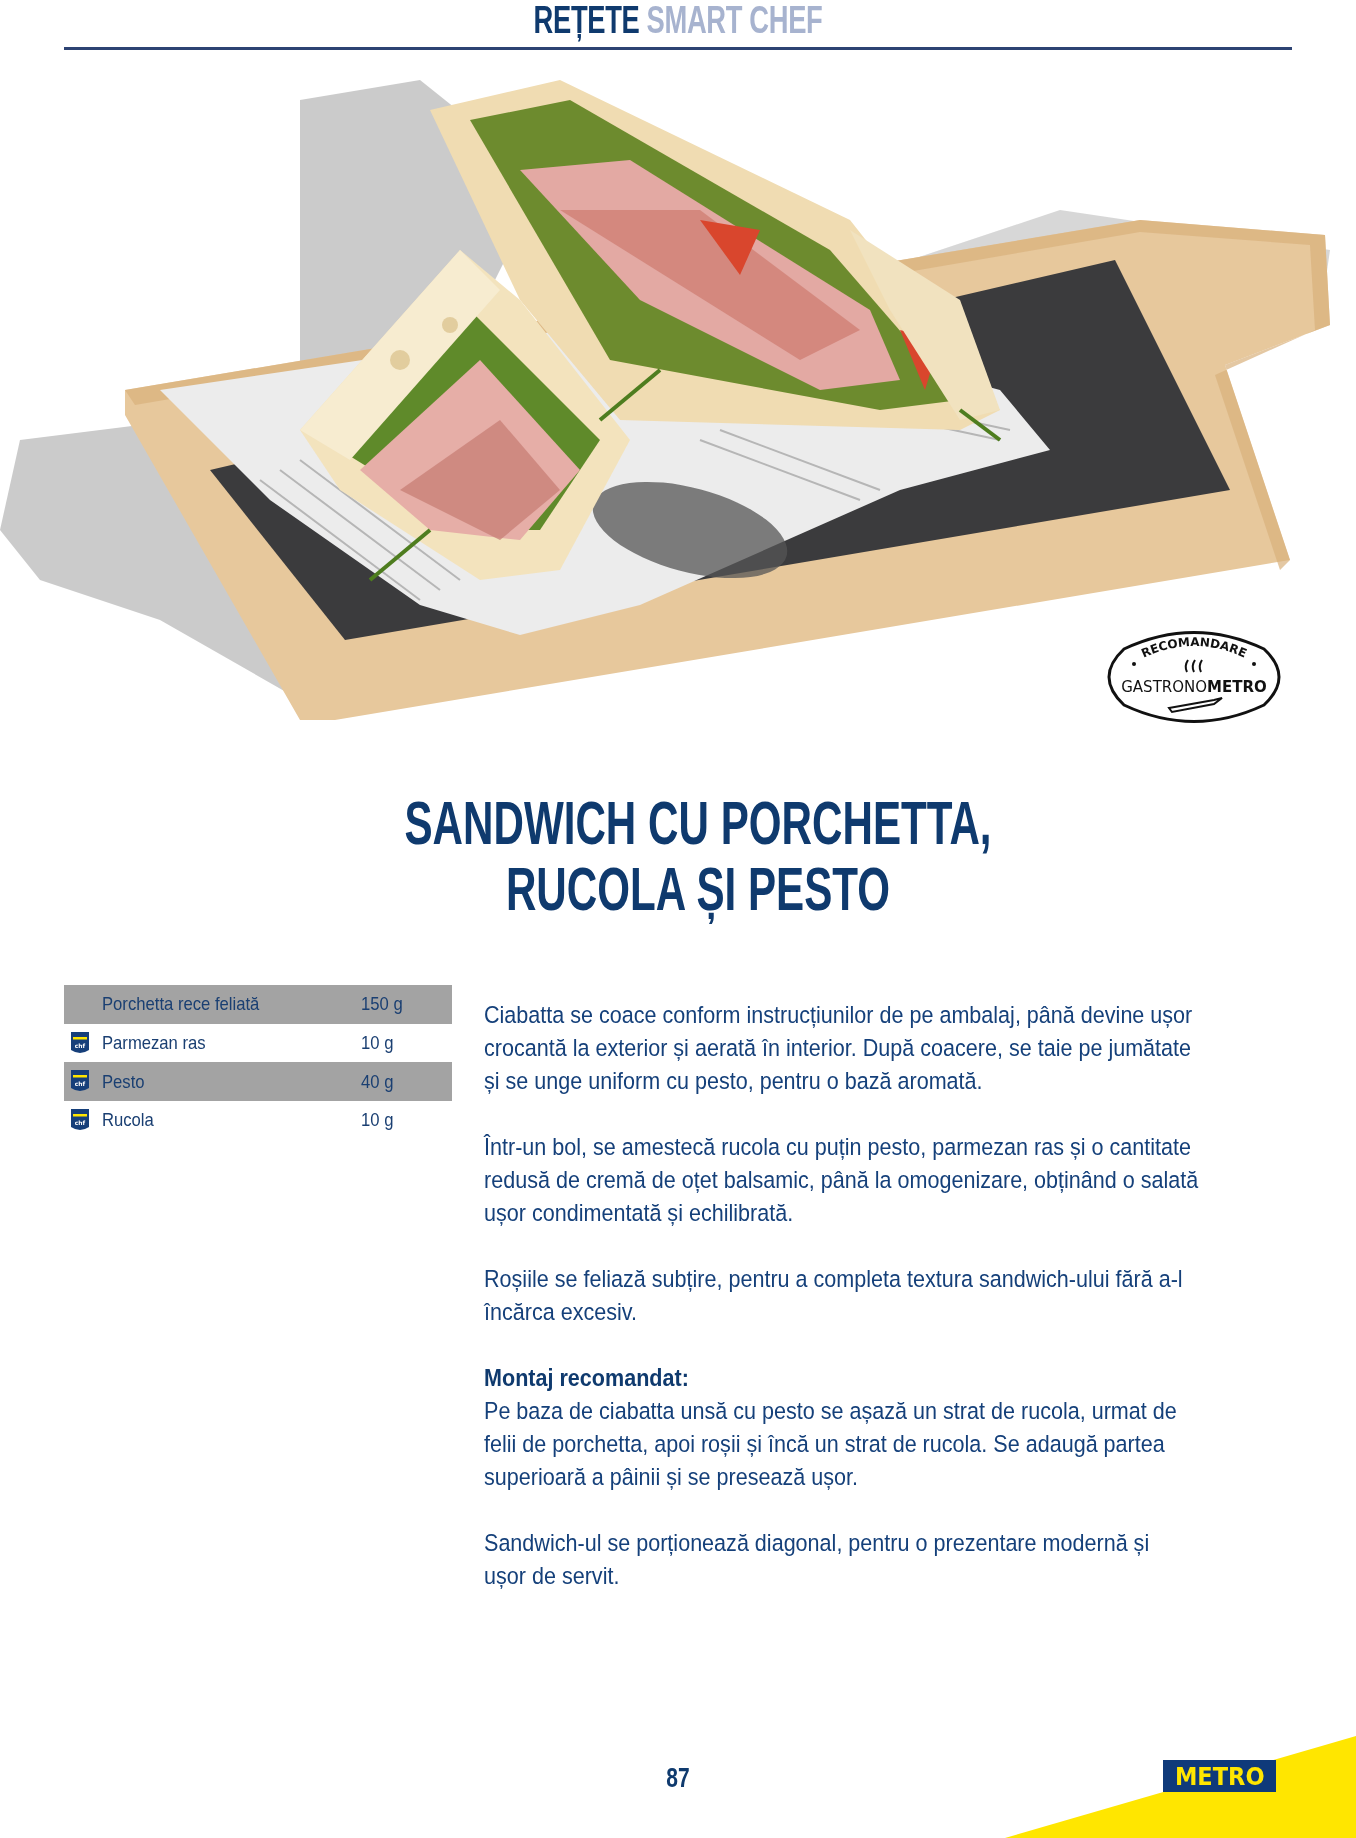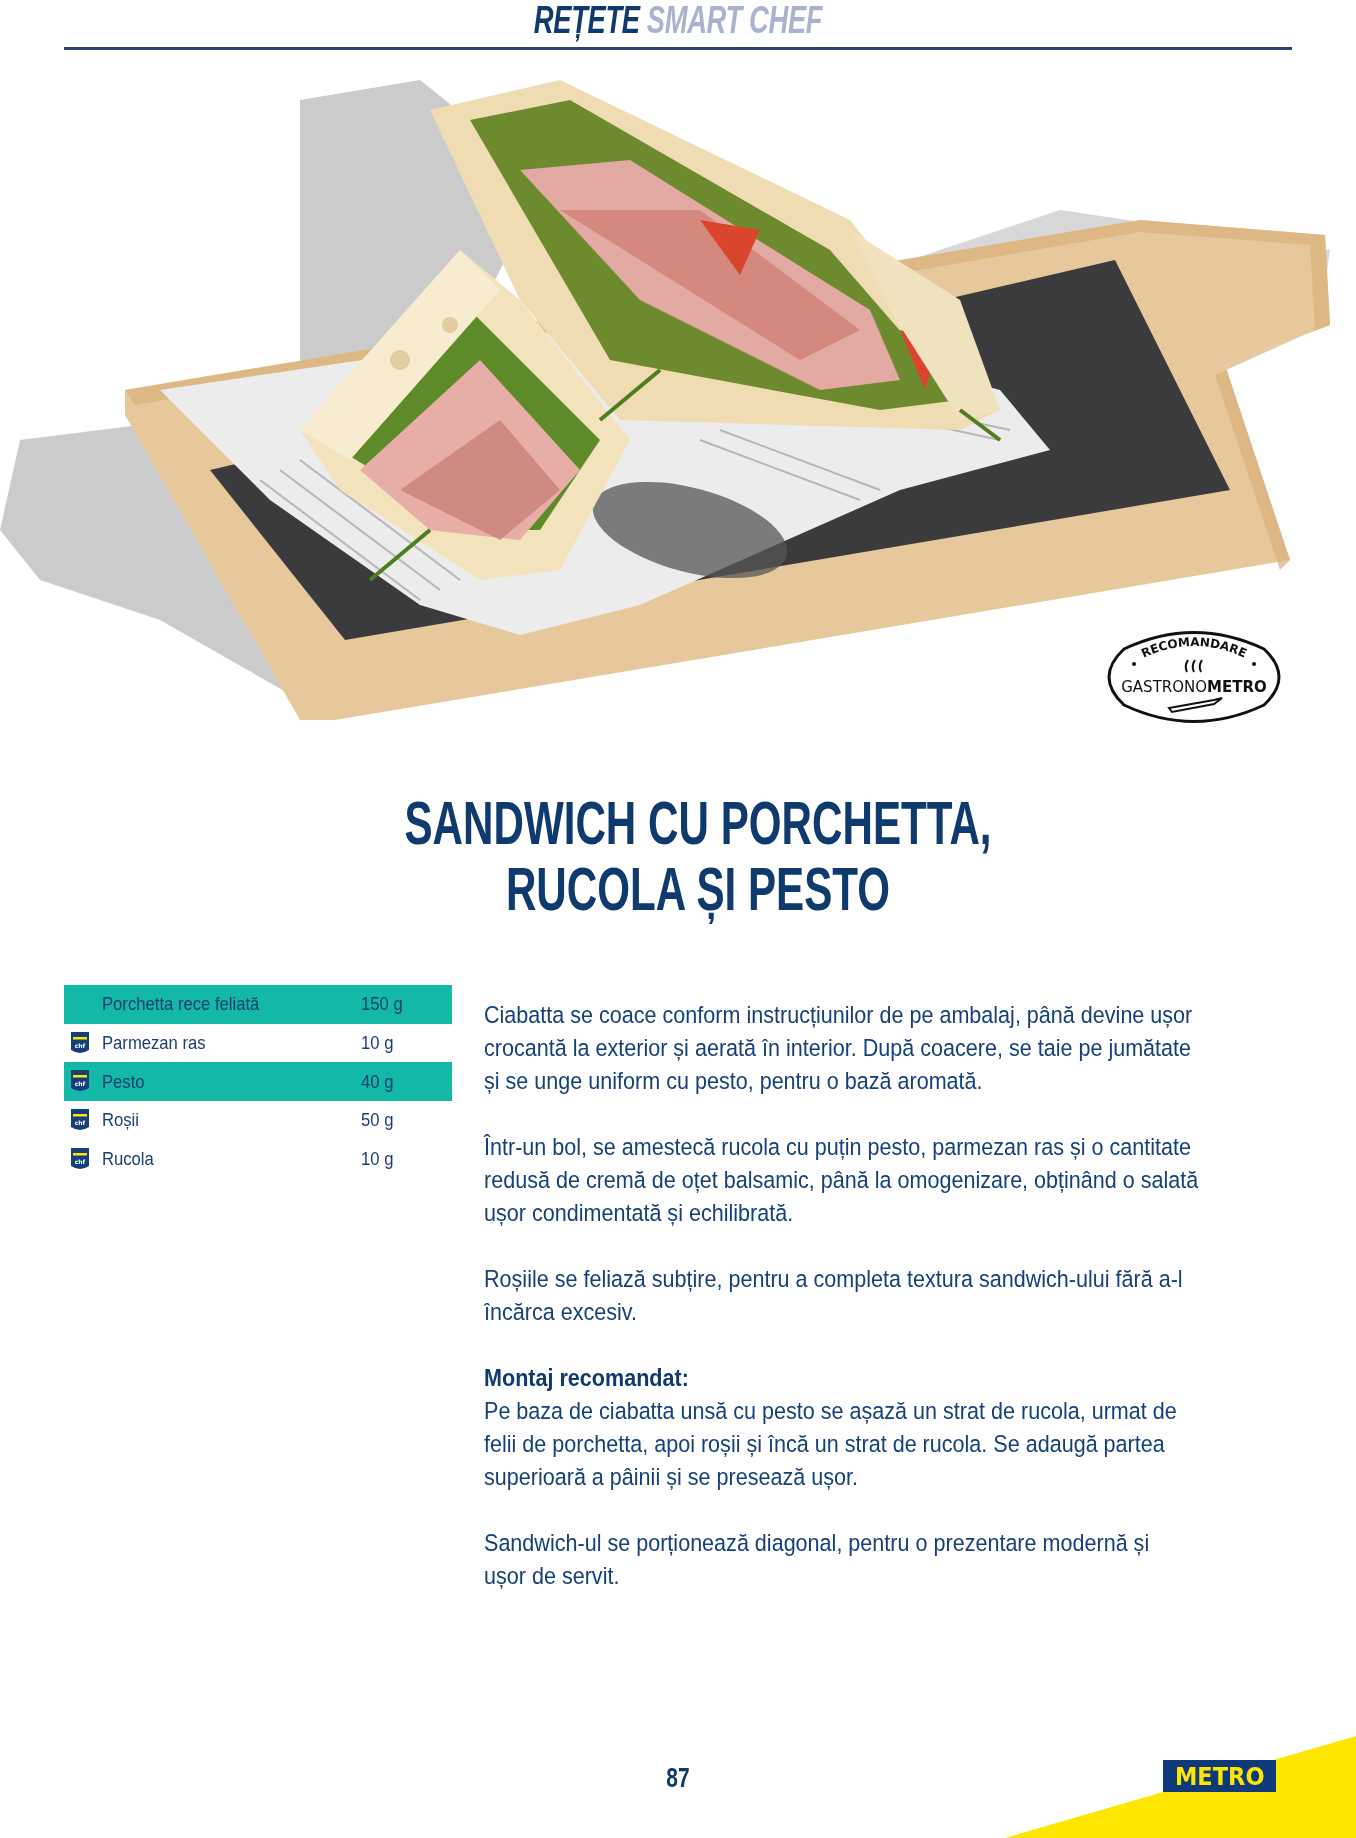--- a/index.html
+++ b/index.html
@@ -1,38 +1,38 @@
 <!DOCTYPE html>
 <html><head>
 <meta charset="utf-8">
 <style>
   html, body { margin: 0; padding: 0; background: #ffffff; }
   body { width: 1356px; height: 1838px; position: relative; overflow: hidden;
          font-family: "Liberation Sans", "DejaVu Sans", sans-serif; color: #0f3a6e; }
 
-  .hdr { position: absolute; left: 0; top: 0; width: 1356px; height: 52px; font-style: italic; }
+  .hdr { position: absolute; left: 0; top: 0; width: 1356px; height: 52px; }
   .hdr-title { position: absolute; top: 0; left: 0; width: 1356px; text-align: center;
                font-family: "Liberation Sans Narrow", "Liberation Sans", sans-serif; font-stretch: condensed;
                font-size: 38px; line-height: 40px; letter-spacing: -0.5px; transform: scaleX(0.72); transform-origin: 678px 0; }
   .hdr-title .a { color: #0f3a6e; font-weight: bold; }
   .hdr-title .b { color: #a7b3cf; font-weight: bold; }
   .hdr-rule { position: absolute; left: 64px; top: 47px; width: 1228px; height: 3px; background: #2d4373; }
 
   .photo { position: absolute; left: 0; top: 60px; width: 1356px; height: 680px; }
 
   .badge { position: absolute; left: 1094px; top: 624px; width: 200px; height: 106px; }
 
   .title { position: absolute; left: 0; top: 790px; width: 1356px; text-align: center; padding-left: 20px; }
   .title-line { display: block; font-family: "Liberation Sans", sans-serif; font-weight: bold;
                 font-size: 62px; line-height: 66px; color: #0f3a6e; letter-spacing: 0px;
                 transform: scaleX(0.68); transform-origin: 678px 0; }
 
   .ingr { position: absolute; left: 64px; top: 985px; width: 388px; }
   .ingr-row { position: relative; height: 38.7px; display: flex; align-items: center; }
-  .ingr-row.gray { background: #14b8a6; }
+  .ingr-row.gray { background: #a3a3a3; }
   .ingr-icon { position: absolute; left: 7px; top: 8px; width: 18px; height: 23px; }
   .ingr-name { position: absolute; left: 38px; font-size: 18.5px; color: #1a3f72;
                transform: scaleX(0.9); transform-origin: 0 50%; white-space: nowrap; }
   .ingr-qty { position: absolute; left: 297px; font-size: 18.5px; color: #1a3f72;
               transform: scaleX(0.9); transform-origin: 0 50%; white-space: nowrap; }
 
   .body { position: absolute; left: 484px; top: 998px; width: 830px; }
   .para { margin: 0 0 33px 0; font-size: 24.5px; line-height: 33px; color: #15407a;
           transform: scaleX(0.88); transform-origin: 0 0; width: 943px; }
   .para .line { display: block; white-space: nowrap; }
@@ -151,29 +151,20 @@
       </svg>
     <span class="ingr-name">Pesto</span>
     <span class="ingr-qty">40 g</span>
   </div>
   <div class="ingr-row">
     <svg class="ingr-icon" viewBox="0 0 18 23">
         <path d="M0 0 H18 V18 Q9 24 0 18 Z" fill="#163f7a"></path>
         <rect x="2" y="5" width="14" height="2.5" fill="#ffe600"></rect>
         <text x="9" y="16" text-anchor="middle" font-size="6" font-weight="bold" fill="#fff" font-family="DejaVu Sans, sans-serif">chf</text>
       </svg>
-    <span class="ingr-name">Roșii</span>
-    <span class="ingr-qty">50 g</span>
-  </div>
-  <div class="ingr-row">
-    <svg class="ingr-icon" viewBox="0 0 18 23">
-        <path d="M0 0 H18 V18 Q9 24 0 18 Z" fill="#163f7a"></path>
-        <rect x="2" y="5" width="14" height="2.5" fill="#ffe600"></rect>
-        <text x="9" y="16" text-anchor="middle" font-size="6" font-weight="bold" fill="#fff" font-family="DejaVu Sans, sans-serif">chf</text>
-      </svg>
     <span class="ingr-name">Rucola</span>
     <span class="ingr-qty">10 g</span>
   </div>
 </div>
 
 <div class="body">
   <div class="para">
     <span class="line">Ciabatta se coace conform instrucțiunilor de pe ambalaj, până devine ușor</span>
     <span class="line">crocantă la exterior și aerată în interior. După coacere, se taie pe jumătate</span>
     <span class="line">și se unge uniform cu pesto, pentru o bază aromată.</span>

